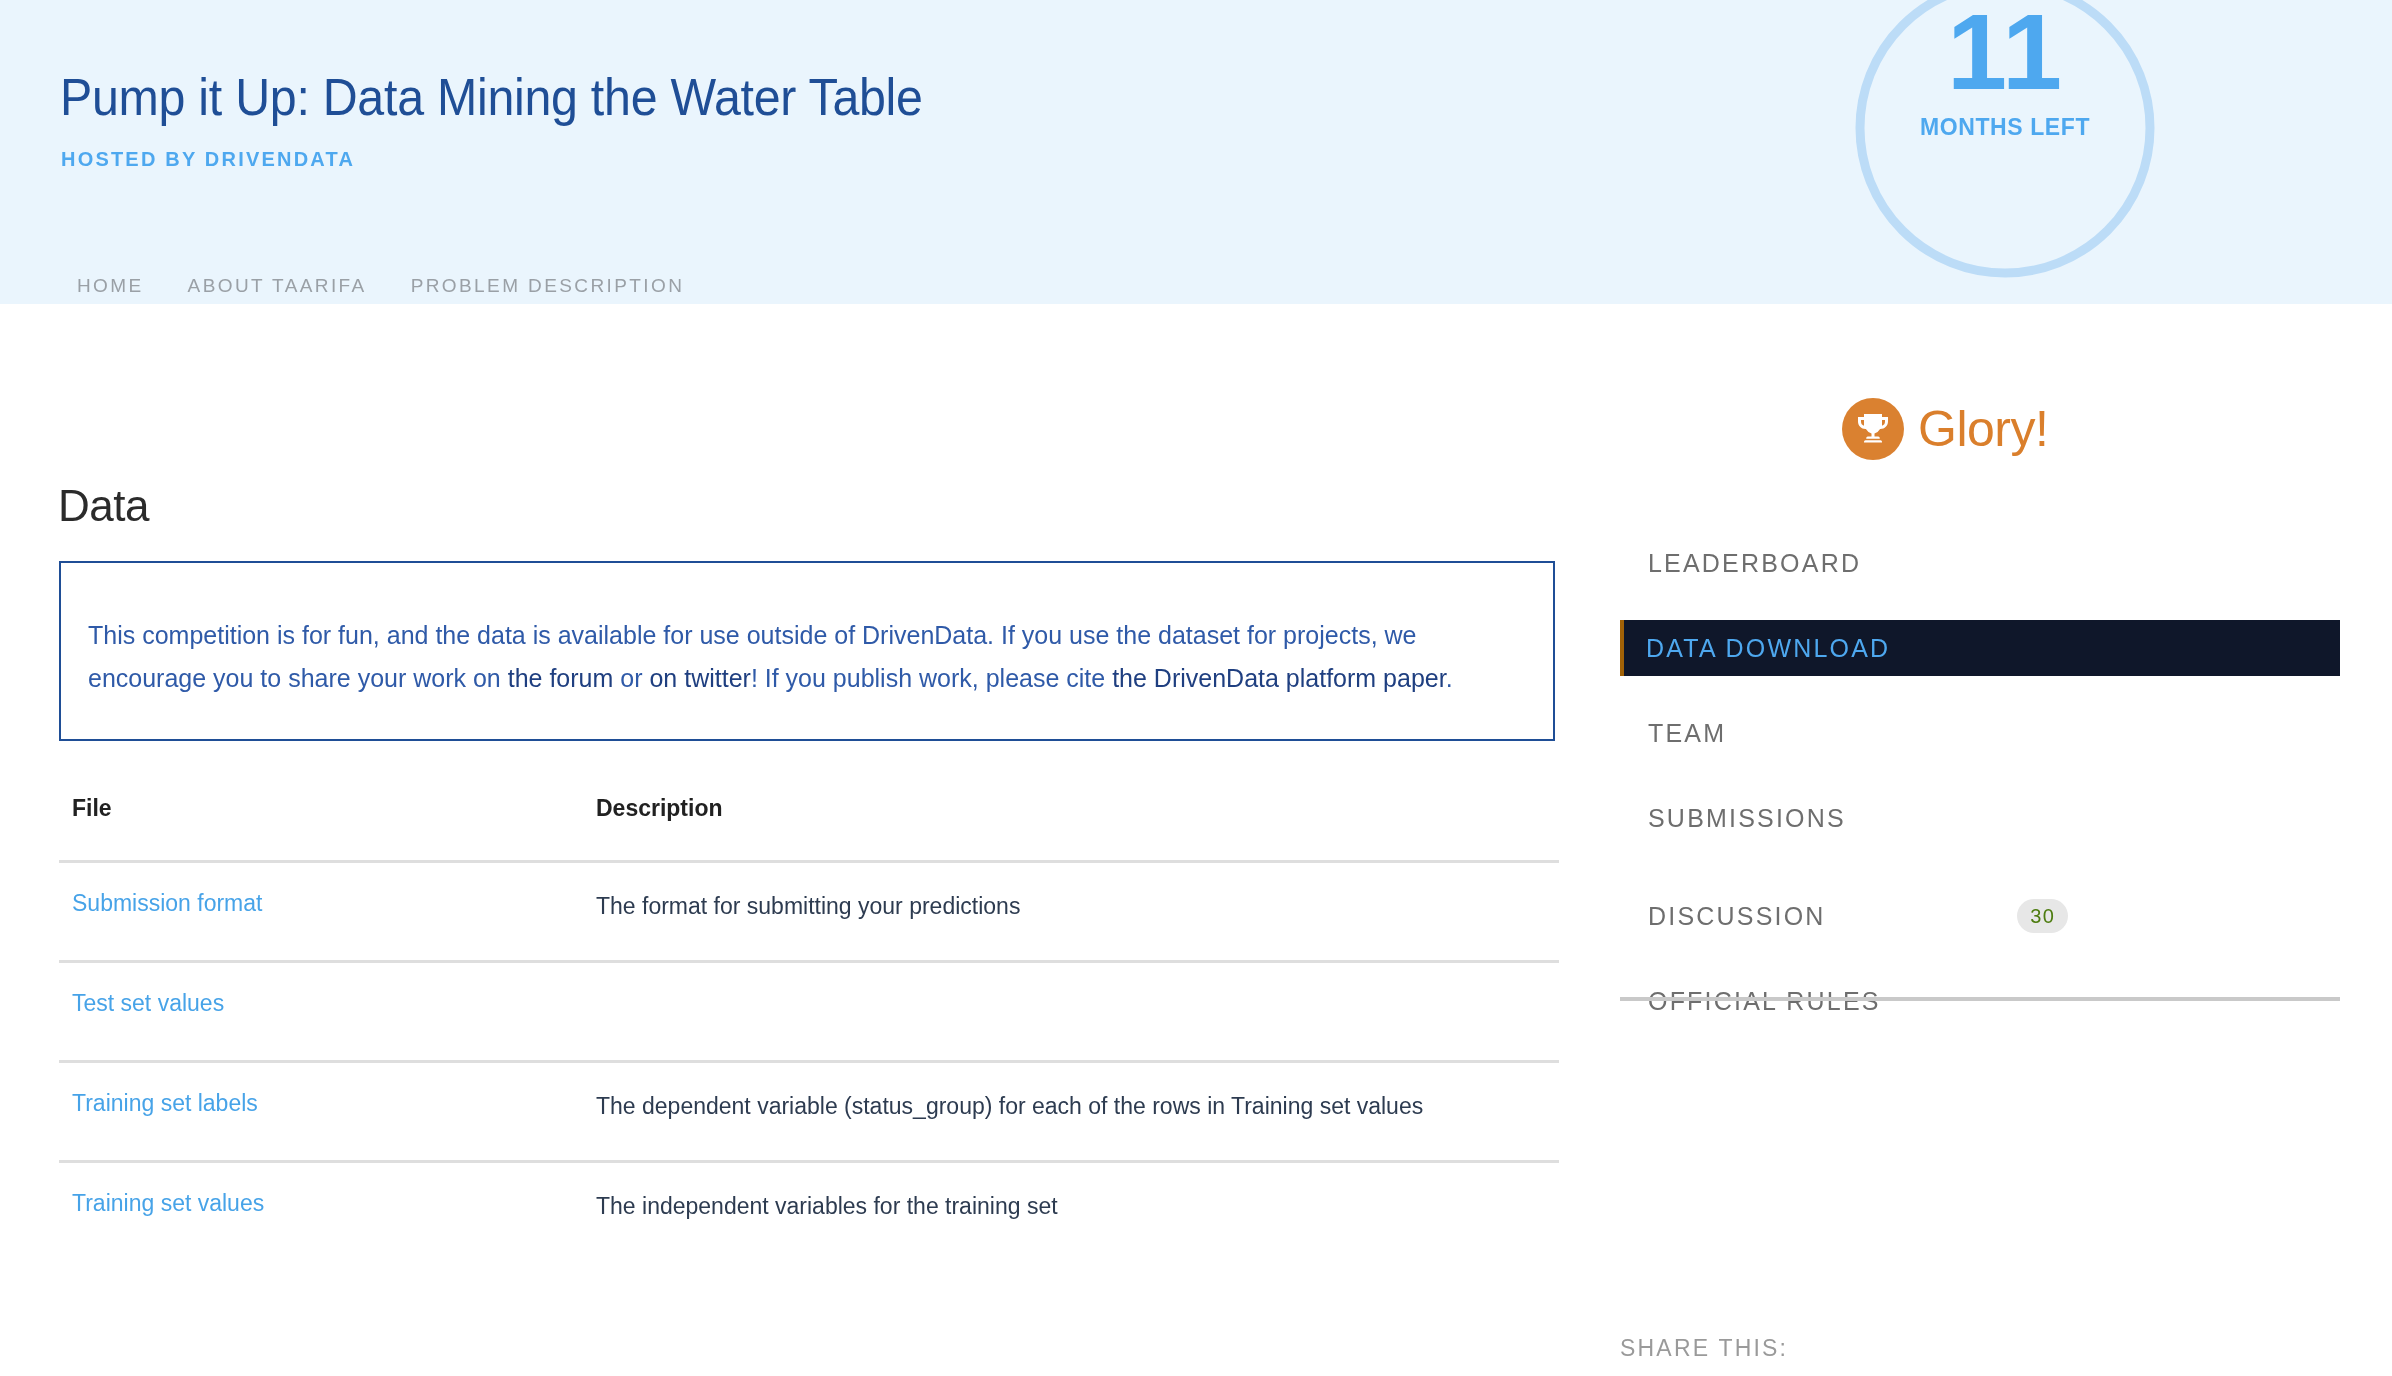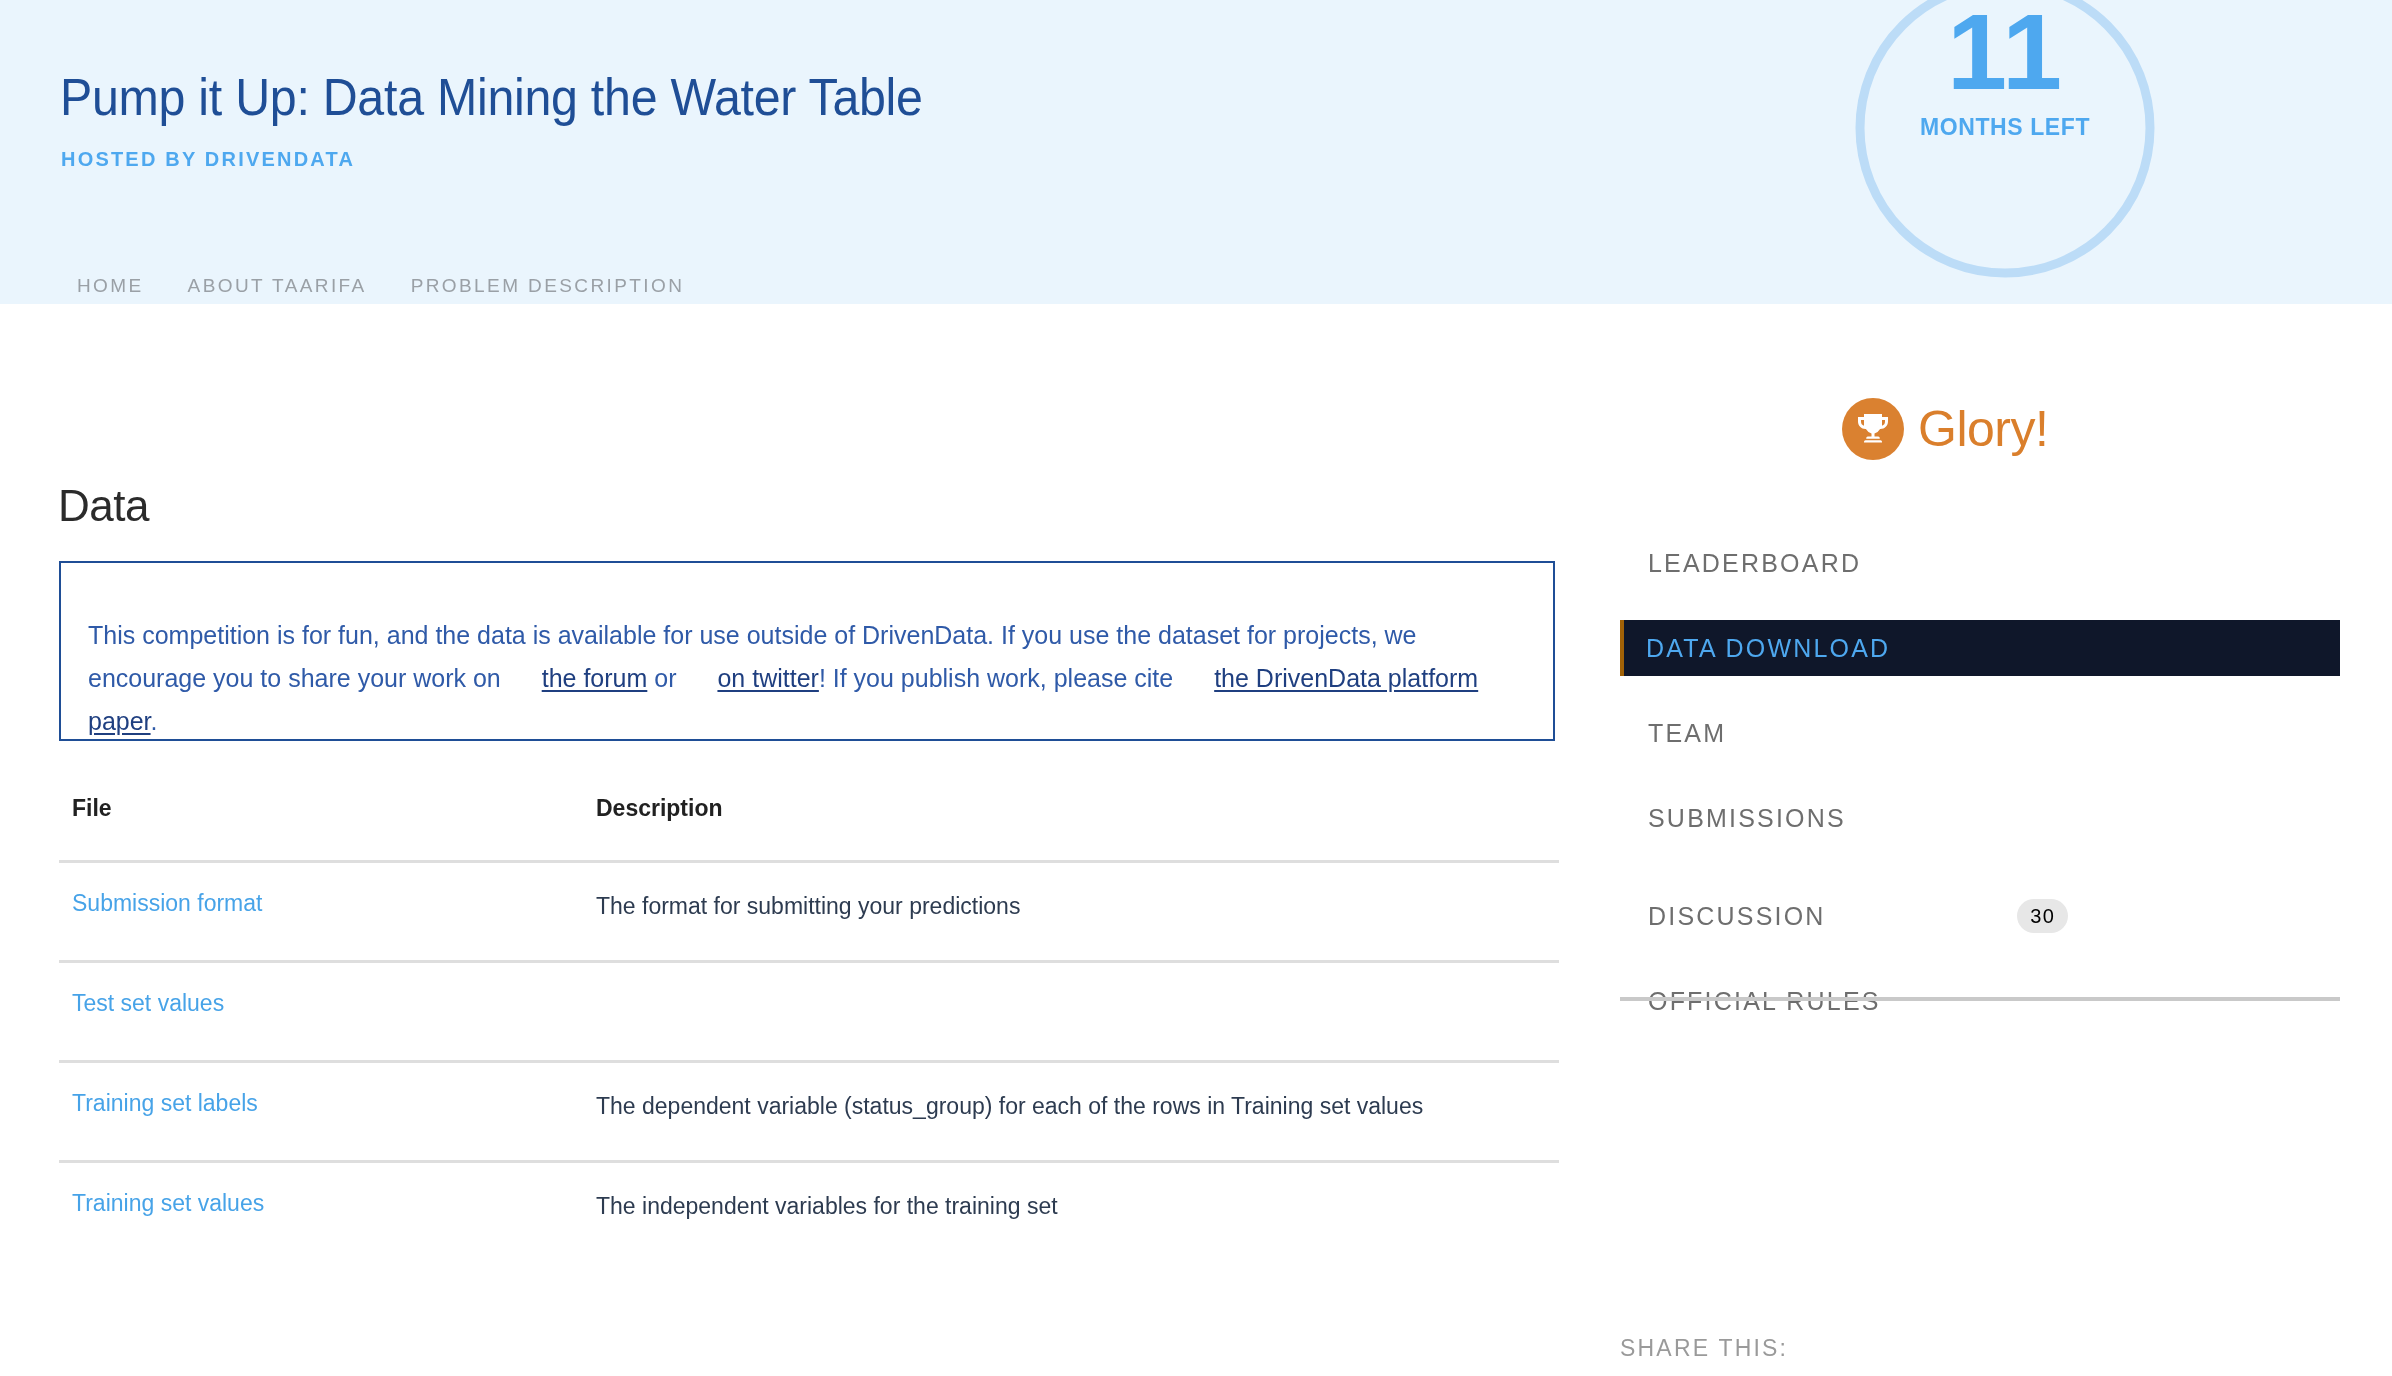--- a/index.html
+++ b/index.html
@@ -127,24 +127,22 @@
     left: 27px;
     top: 26px;
     width: 1420px;
     font-size: 25px;
     line-height: 43px;
     color: #2f5aa8;
     font-weight: 400;
   }
   #notice-text a {
     color: #1f3f80;
-    text-decoration: underline;
     text-underline-offset: 3px;
     cursor: pointer;
-    margin-left: 34px;
   }
 
   
   #files-table {
     position: absolute;
     left: 59px;
     top: 795px;
     width: 1500px;
   }
   #files-table .thead {
@@ -248,21 +246,21 @@
   .side-item.active .side-label { color: #4ea8ef; }
   .side-item.spaced-top { margin-top: 42px; }
   .side-badge {
     position: absolute;
     right: 272px;
     top: 11px;
     min-width: 50px;
     height: 34px;
     background: #e7e7e7;
     border-radius: 17px;
-    color: #000000;
+    color: #4d7c0f;
     font-size: 20px;
     letter-spacing: 1.2px;
     display: flex;
     align-items: center;
     justify-content: center;
     padding: 16px 13px;
   }
 
   #side-divider {
     position: absolute;

